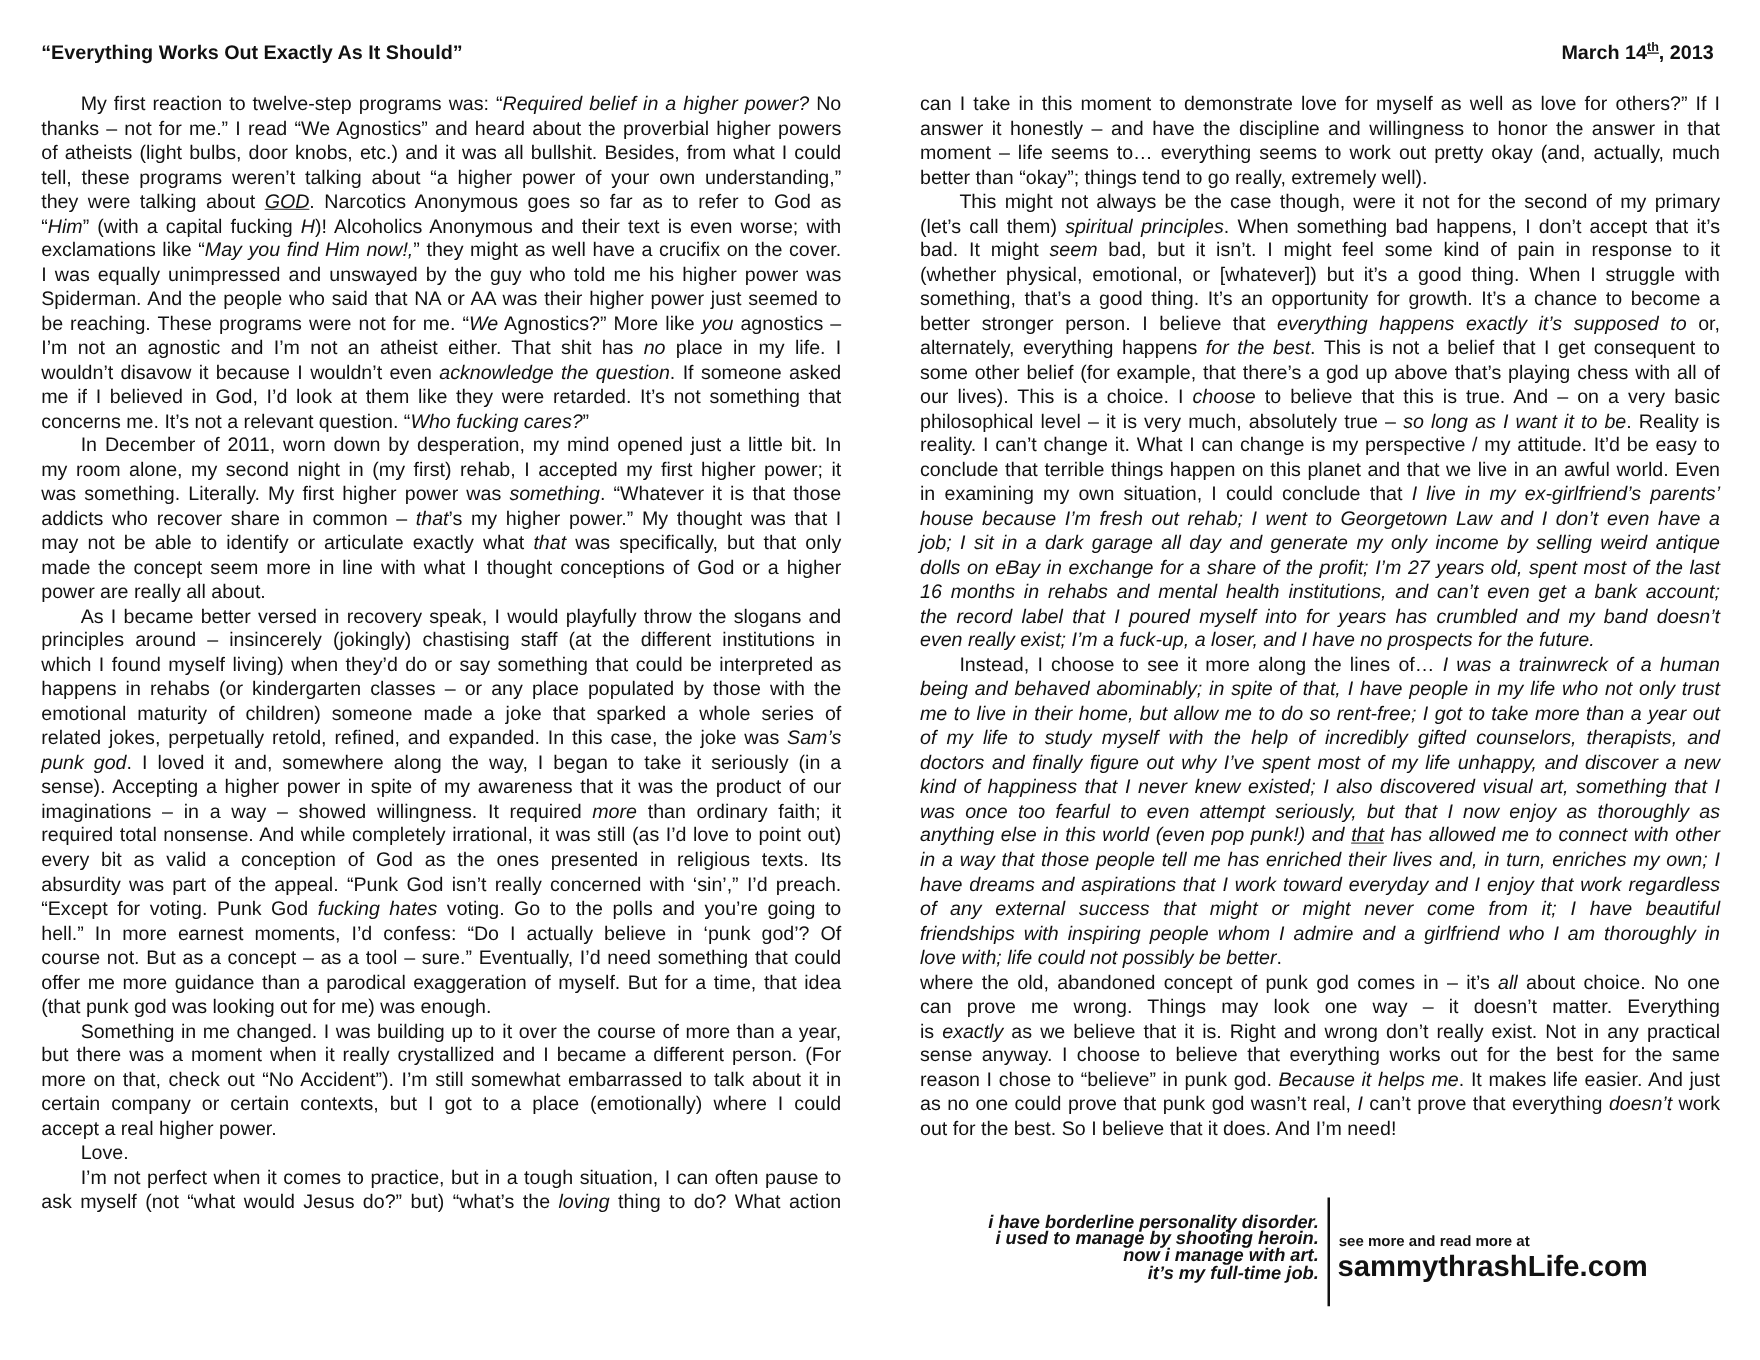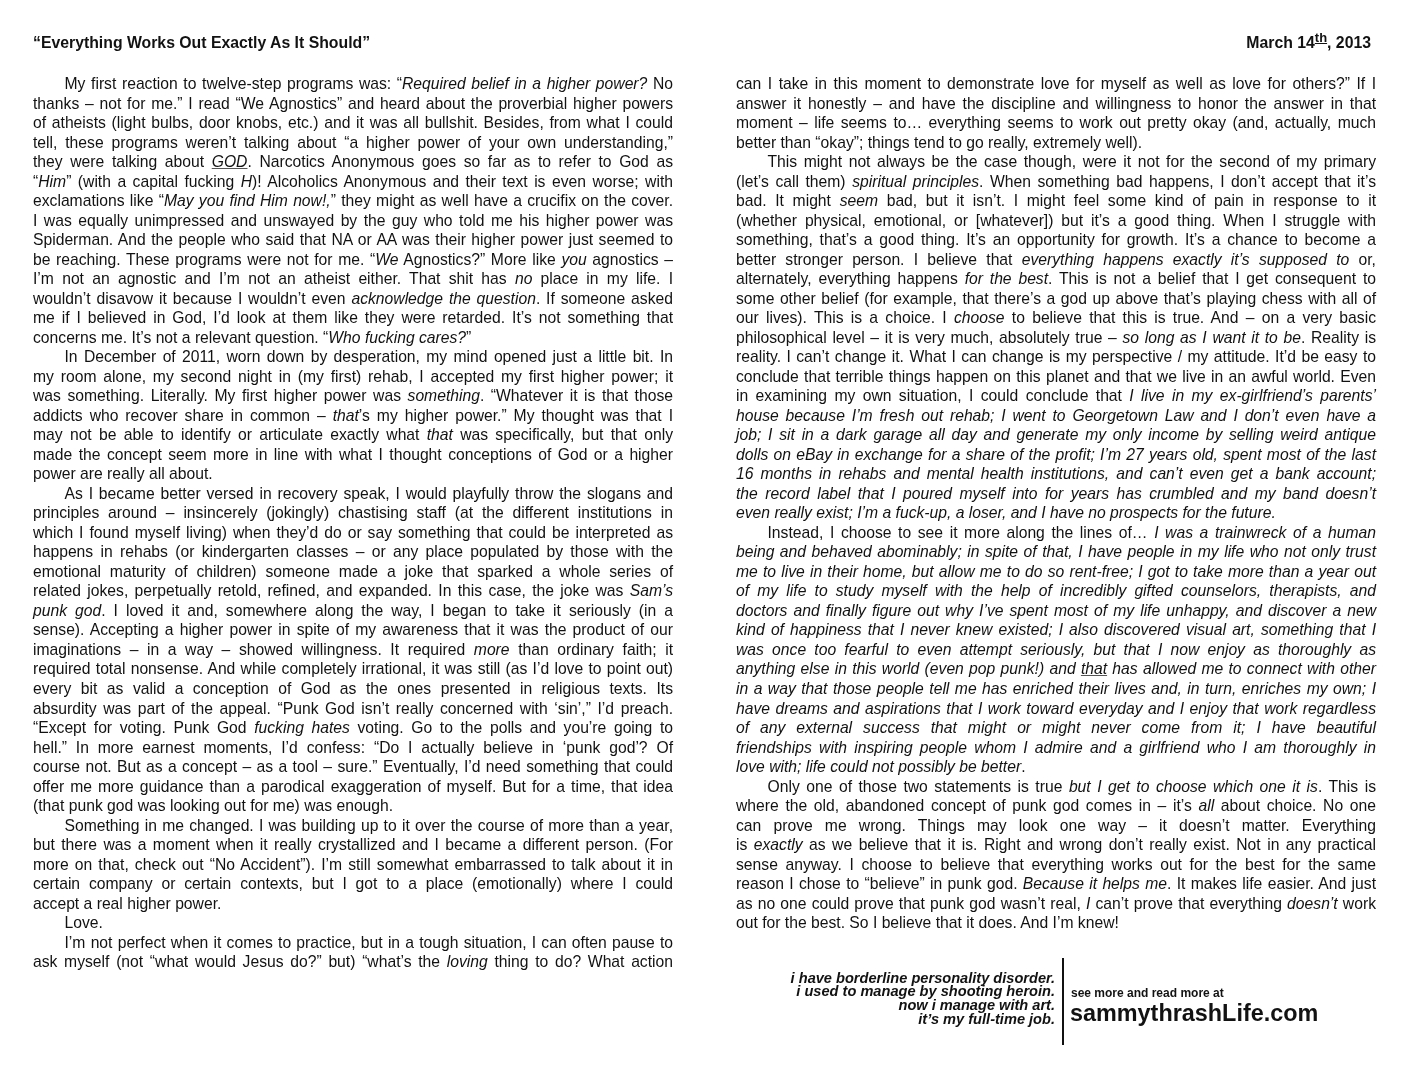--- a/index.html
+++ b/index.html
@@ -8,21 +8,21 @@
       color: #121212;
       font-family: "Liberation Sans", sans-serif;
     }
     .hdr {
       position: absolute; top: 34px;
       font-weight: bold; font-size: 15.8px; line-height: 18px;
       white-space: nowrap;
     }
     .title { left: 33px; }
     .date { right: 37px; }
-    .date sup { font-size: 13px; line-height: 0; vertical-align: 6px; text-decoration: underline; }
+    .date sup { font-size: 10px; line-height: 0; vertical-align: 6px; text-decoration: underline; }
 
     .col {
       position: absolute; top: 74px; width: 640px;
       font-size: 15.7px; line-height: 19.51px;
     }
     .col-left { left: 33px; }
     .col-right { left: 736px; }
     .line {
       text-align: justify;
       text-align-last: justify;
@@ -155,28 +155,27 @@
       <div class="line"><span class="it">kind of happiness that I never knew existed; I also discovered visual art, something that I</span></div>
       <div class="line"><span class="it">was once too fearful to even attempt seriously, but that I now enjoy as thoroughly as</span></div>
       <div class="line"><span class="it">anything else in this world (even pop punk!) and </span><span class="it ul">that</span><span class="it"> has allowed me to connect with other</span></div>
       <div class="line"><span class="it">in a way that those people tell me has enriched their lives and, in turn, enriches my own; I</span></div>
       <div class="line"><span class="it">have dreams and aspirations that I work toward everyday and I enjoy that work regardless</span></div>
       <div class="line"><span class="it">of any external success that might or might never come from it; I have beautiful</span></div>
       <div class="line"><span class="it">friendships with inspiring people whom I admire and a girlfriend who I am thoroughly in</span></div>
       <div class="line last"><span class="it">love with; life could not possibly be better</span>.</div>
     </div>
     <div>
-      <div class="line indent">Only one of those two statements is true <span class="it">but I get to choose which one it is</span>. This is</div>
       <div class="line">where the old, abandoned concept of punk god comes in – it’s <span class="it">all</span> about choice. No one</div>
       <div class="line">can prove me wrong. Things may look one way – it doesn’t matter. Everything</div>
       <div class="line">is <span class="it">exactly</span> as we believe that it is. Right and wrong don’t really exist. Not in any practical</div>
       <div class="line">sense anyway. I choose to believe that everything works out for the best for the same</div>
       <div class="line">reason I chose to “believe” in punk god. <span class="it">Because it helps me</span>. It makes life easier. And just</div>
       <div class="line">as no one could prove that punk god wasn’t real, <span class="it">I</span> can’t prove that everything <span class="it">doesn’t</span> work</div>
-      <div class="line last">out for the best. So I believe that it does. And I’m knew!</div>
+      <div class="line last">out for the best. So I believe that it does. And I’m need!</div>
     </div>
   </div>
 
 <div class="ft-left">
   <div>i have borderline personality disorder.</div>
   <div>i used to manage by shooting heroin.</div>
   <div>now i manage with art.</div>
   <div>it’s my full-time job.</div>
 </div>
 <div class="ft-rule"></div>

